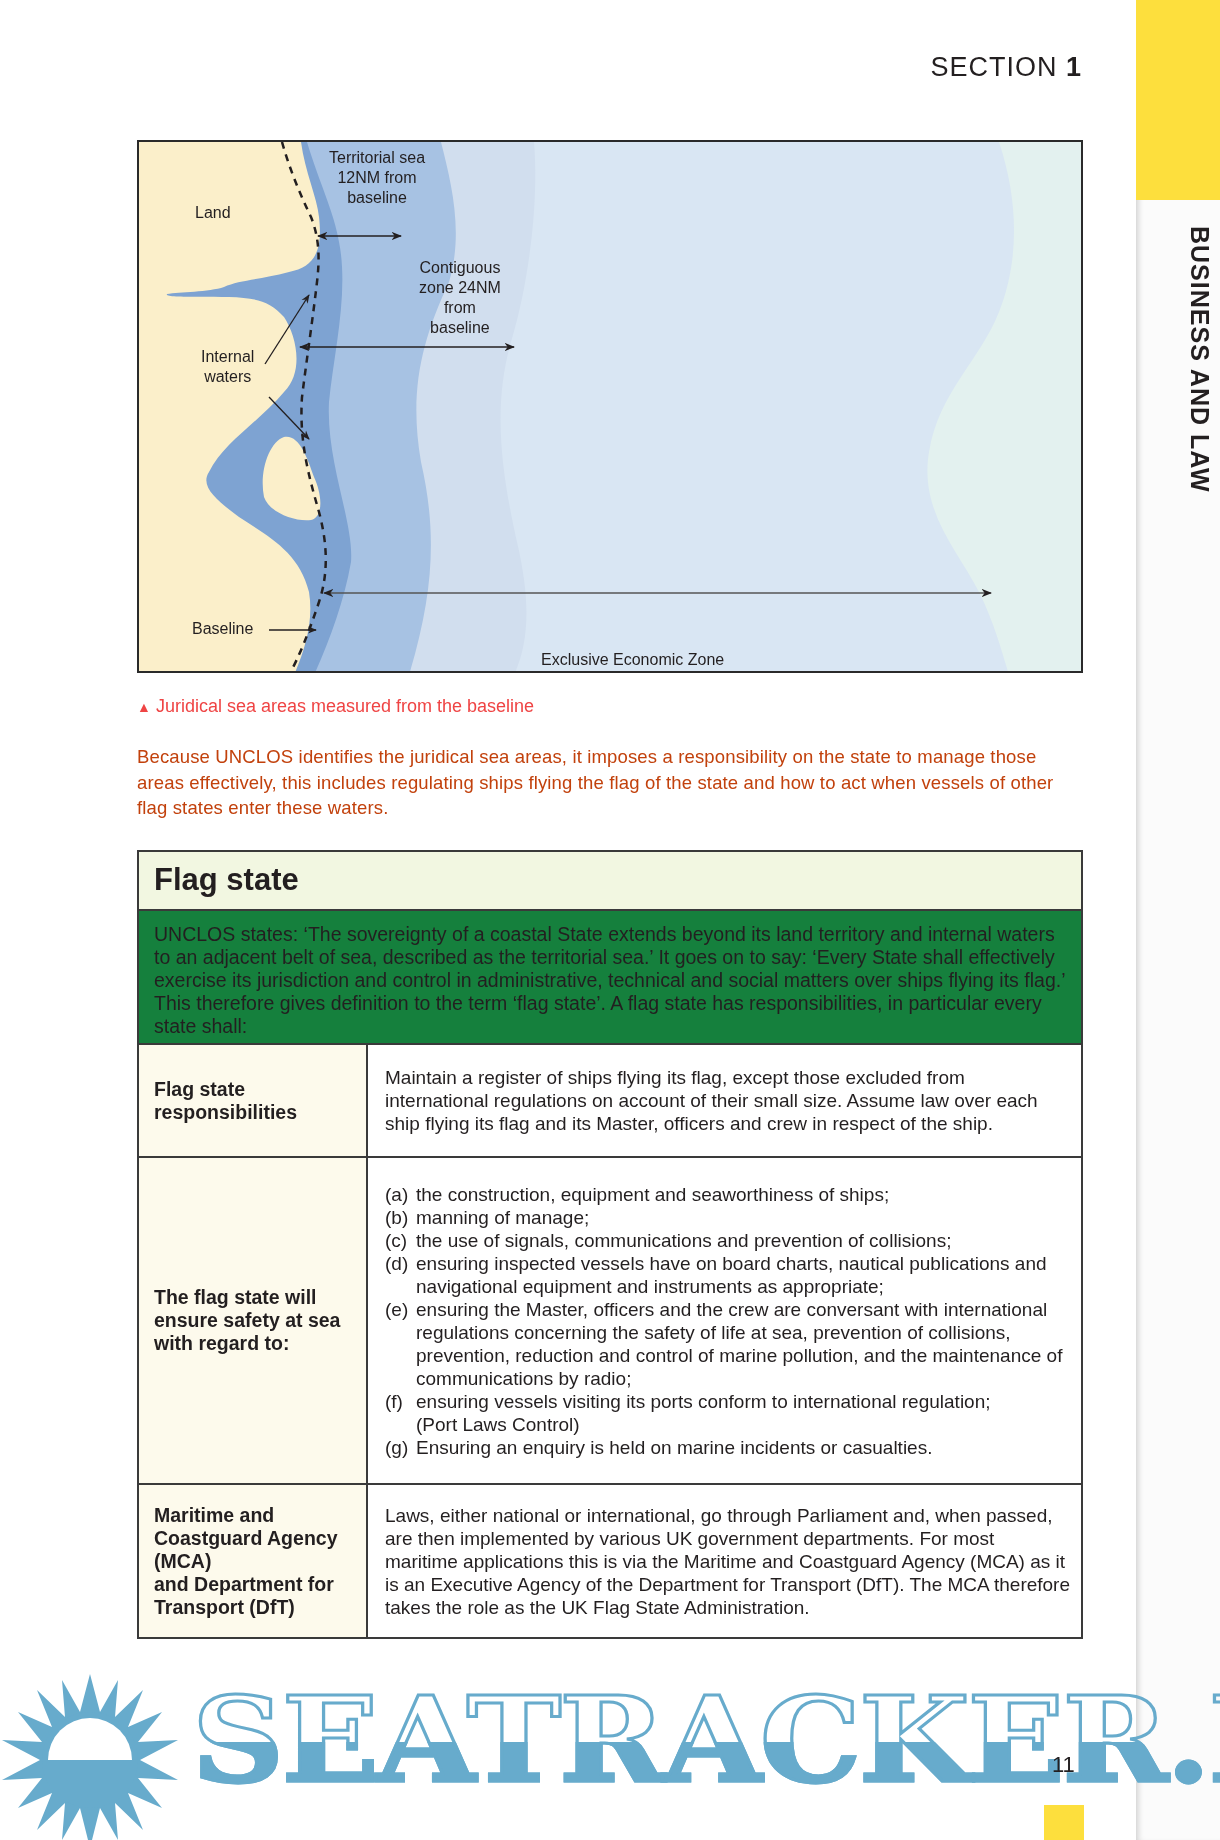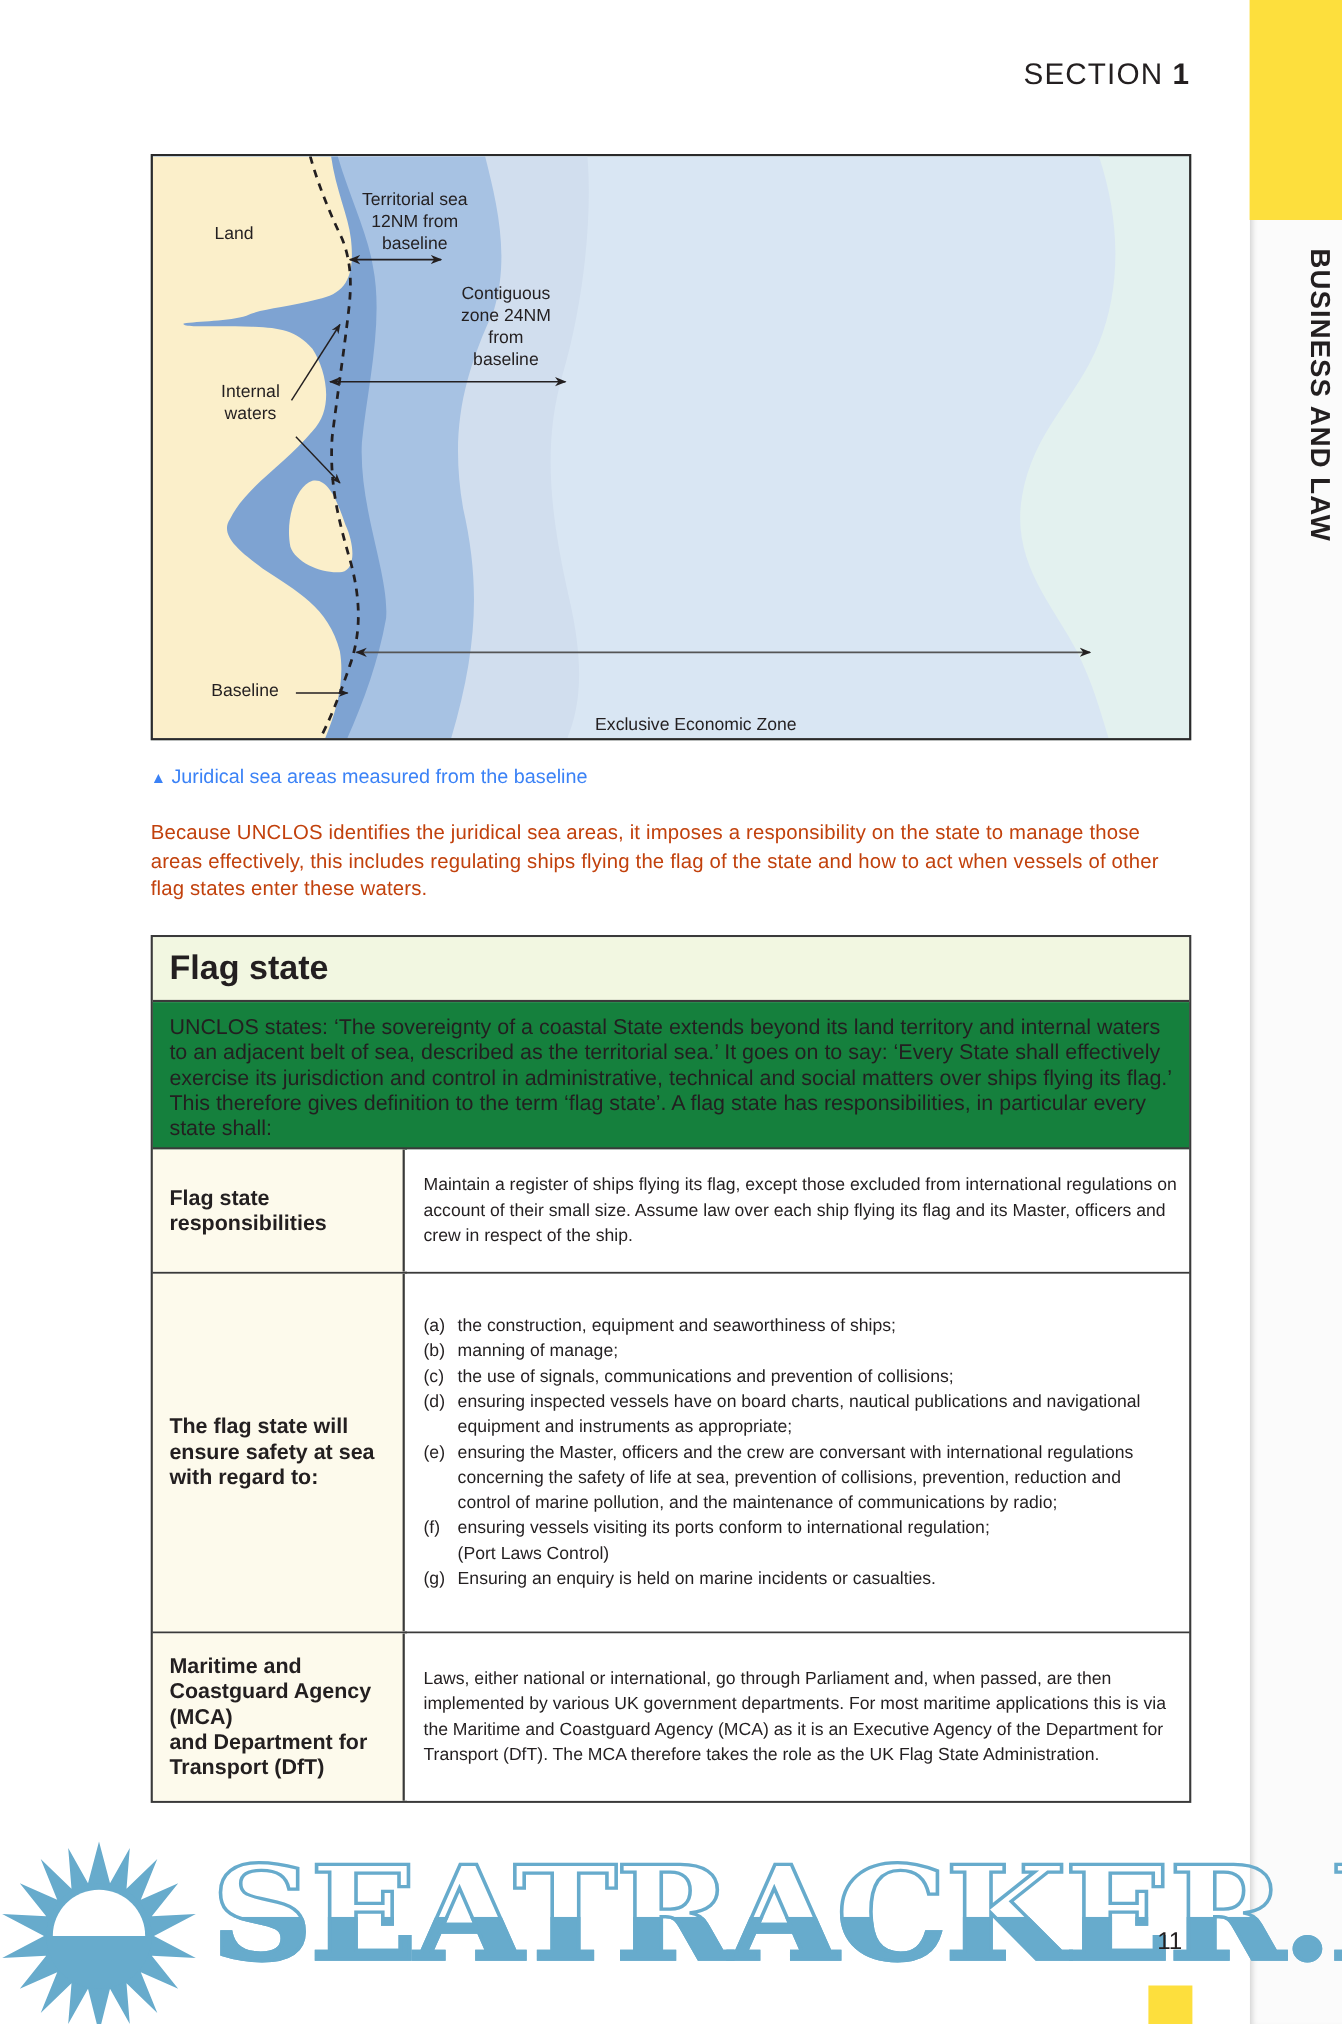--- a/index.html
+++ b/index.html
@@ -13,34 +13,34 @@
   .side-tab{left:1136px;top:204px;width:84px;height:340px;}
   .side-tab-text{position:absolute;left:78px;top:22px;transform:rotate(90deg);transform-origin:0 0;
        font-weight:bold;font-size:25px;letter-spacing:1px;white-space:nowrap;color:#231f20;}
   .section-head{right:138px;top:52px;font-size:27px;letter-spacing:1px;color:#231f20;}
   .section-head b{font-weight:bold;}
   
   .diagram{left:137px;top:140px;width:946px;height:533px;border:2px solid #2a2a2a;box-sizing:border-box;background:#e3f1ef;overflow:hidden;}
   .diagram svg{position:absolute;left:0;top:0;}
   .dlabel{position:absolute;font-size:16px;color:#231f20;text-align:center;line-height:20px;}
   
-  .caption{left:137px;top:696px;font-size:18px;color:#3b82f6;text-align:center;}
+  .caption{left:137px;top:696px;font-size:18px;color:#ef4444;text-align:center;}
   .para{left:137px;top:744px;width:940px;font-size:18.5px;line-height:25.5px;color:#c2410c;letter-spacing:0.15px;}
   
   .fs-box{left:137px;top:850px;width:946px;height:789px;border:2px solid #3a3a3a;box-sizing:border-box;}
   .fs-header{position:absolute;left:0;top:0;width:942px;height:57px;background:#f2f7e1;border-bottom:2px solid #3a3a3a;}
   .fs-title{position:absolute;left:15px;top:10px;font-size:31px;font-weight:bold;color:#231f20;}
   .fs-intro{position:absolute;left:0;top:59px;width:942px;height:132px;background:#15803d;border-bottom:2px solid #3a3a3a;}
   .fs-intro-text{position:absolute;left:15px;top:12px;width:915px;font-size:19.5px;line-height:23px;color:#231f20;}
   .fs-row{position:absolute;left:0;width:942px;border-bottom:2px solid #3a3a3a;box-sizing:border-box;}
   .fs-row.last{border-bottom:none;}
   .fs-cell-l{position:absolute;left:0;top:0;width:229px;height:100%;background:#fdfaec;border-right:2px solid #3a3a3a;box-sizing:border-box;display:flex;align-items:center;}
   .fs-cell-l span{display:block;padding-left:15px;font-size:19.5px;font-weight:bold;line-height:23px;color:#231f20;white-space:pre-line;}
   .fs-cell-r{position:absolute;left:231px;top:0;right:0;height:100%;background:#ffffff;display:flex;align-items:center;}
-  .fs-cell-r .txt{padding-left:15px;padding-right:10px;font-size:16px;line-height:23px;color:#231f20;}
+  .fs-cell-r .txt{padding-left:15px;padding-right:10px;font-size:19px;line-height:23px;color:#231f20;}
   .li{position:relative;padding-left:31px;}
   .li .lbl{position:absolute;left:0;top:0;}
   
   .wm{left:0;top:1650px;width:1220px;height:190px;}
   .wm-text{position:absolute;left:192px;top:20px;font-family:"DejaVu Serif","Liberation Serif",serif;font-weight:bold;
        font-size:118px;letter-spacing:-2px;color:transparent;-webkit-text-stroke:3px #67abcc;
        background:linear-gradient(to bottom,transparent 0,transparent 52%,#67abcc 52%,#67abcc 100%);
        -webkit-background-clip:text;background-clip:text;white-space:nowrap;transform:scaleX(1.08);transform-origin:0 0;}
   .page-num{left:1052px;top:1752px;font-size:22px;color:#231f20;}
   .page-yellow{left:1044px;top:1805px;width:40px;height:35px;background:#fddf3d;}
@@ -85,21 +85,21 @@
     <line x1="161" y1="205" x2="375" y2="205" stroke="#231f20" stroke-width="1.5" marker-start="url(#ah)" marker-end="url(#ah)"></line>
     <line x1="185" y1="451" x2="852" y2="451" stroke="#555" stroke-width="1.5" marker-start="url(#ah)" marker-end="url(#ah)"></line>
     <line x1="126" y1="222" x2="170" y2="153" stroke="#231f20" stroke-width="1.3" marker-end="url(#ah)"></line>
     <line x1="130" y1="255" x2="170" y2="297" stroke="#231f20" stroke-width="1.3" marker-end="url(#ah)"></line>
     <line x1="130" y1="488" x2="177" y2="488" stroke="#231f20" stroke-width="1.3" marker-end="url(#ah)"></line>
   </svg>
   <div class="dlabel" style="left:56px;top:61px;">Land</div>
   <div class="dlabel" style="left:62px;top:205px;white-space:pre-line;">Internal
 waters</div>
   <div class="dlabel" style="left:53px;top:477px;">Baseline</div>
-  <div class="dlabel" style="left:190px;top:30px;white-space:pre-line;text-align:center;">Territorial sea
+  <div class="dlabel" style="left:190px;top:6px;white-space:pre-line;text-align:center;">Territorial sea
 12NM from
 baseline</div>
   <div class="dlabel" style="left:280px;top:116px;white-space:pre-line;">Contiguous
 zone 24NM
 from
 baseline</div>
   <div class="dlabel" style="left:402px;top:462px;white-space:pre-line;margin-top:46px;">Exclusive Economic Zone
 200NM from baseline</div>
 </div>
 

